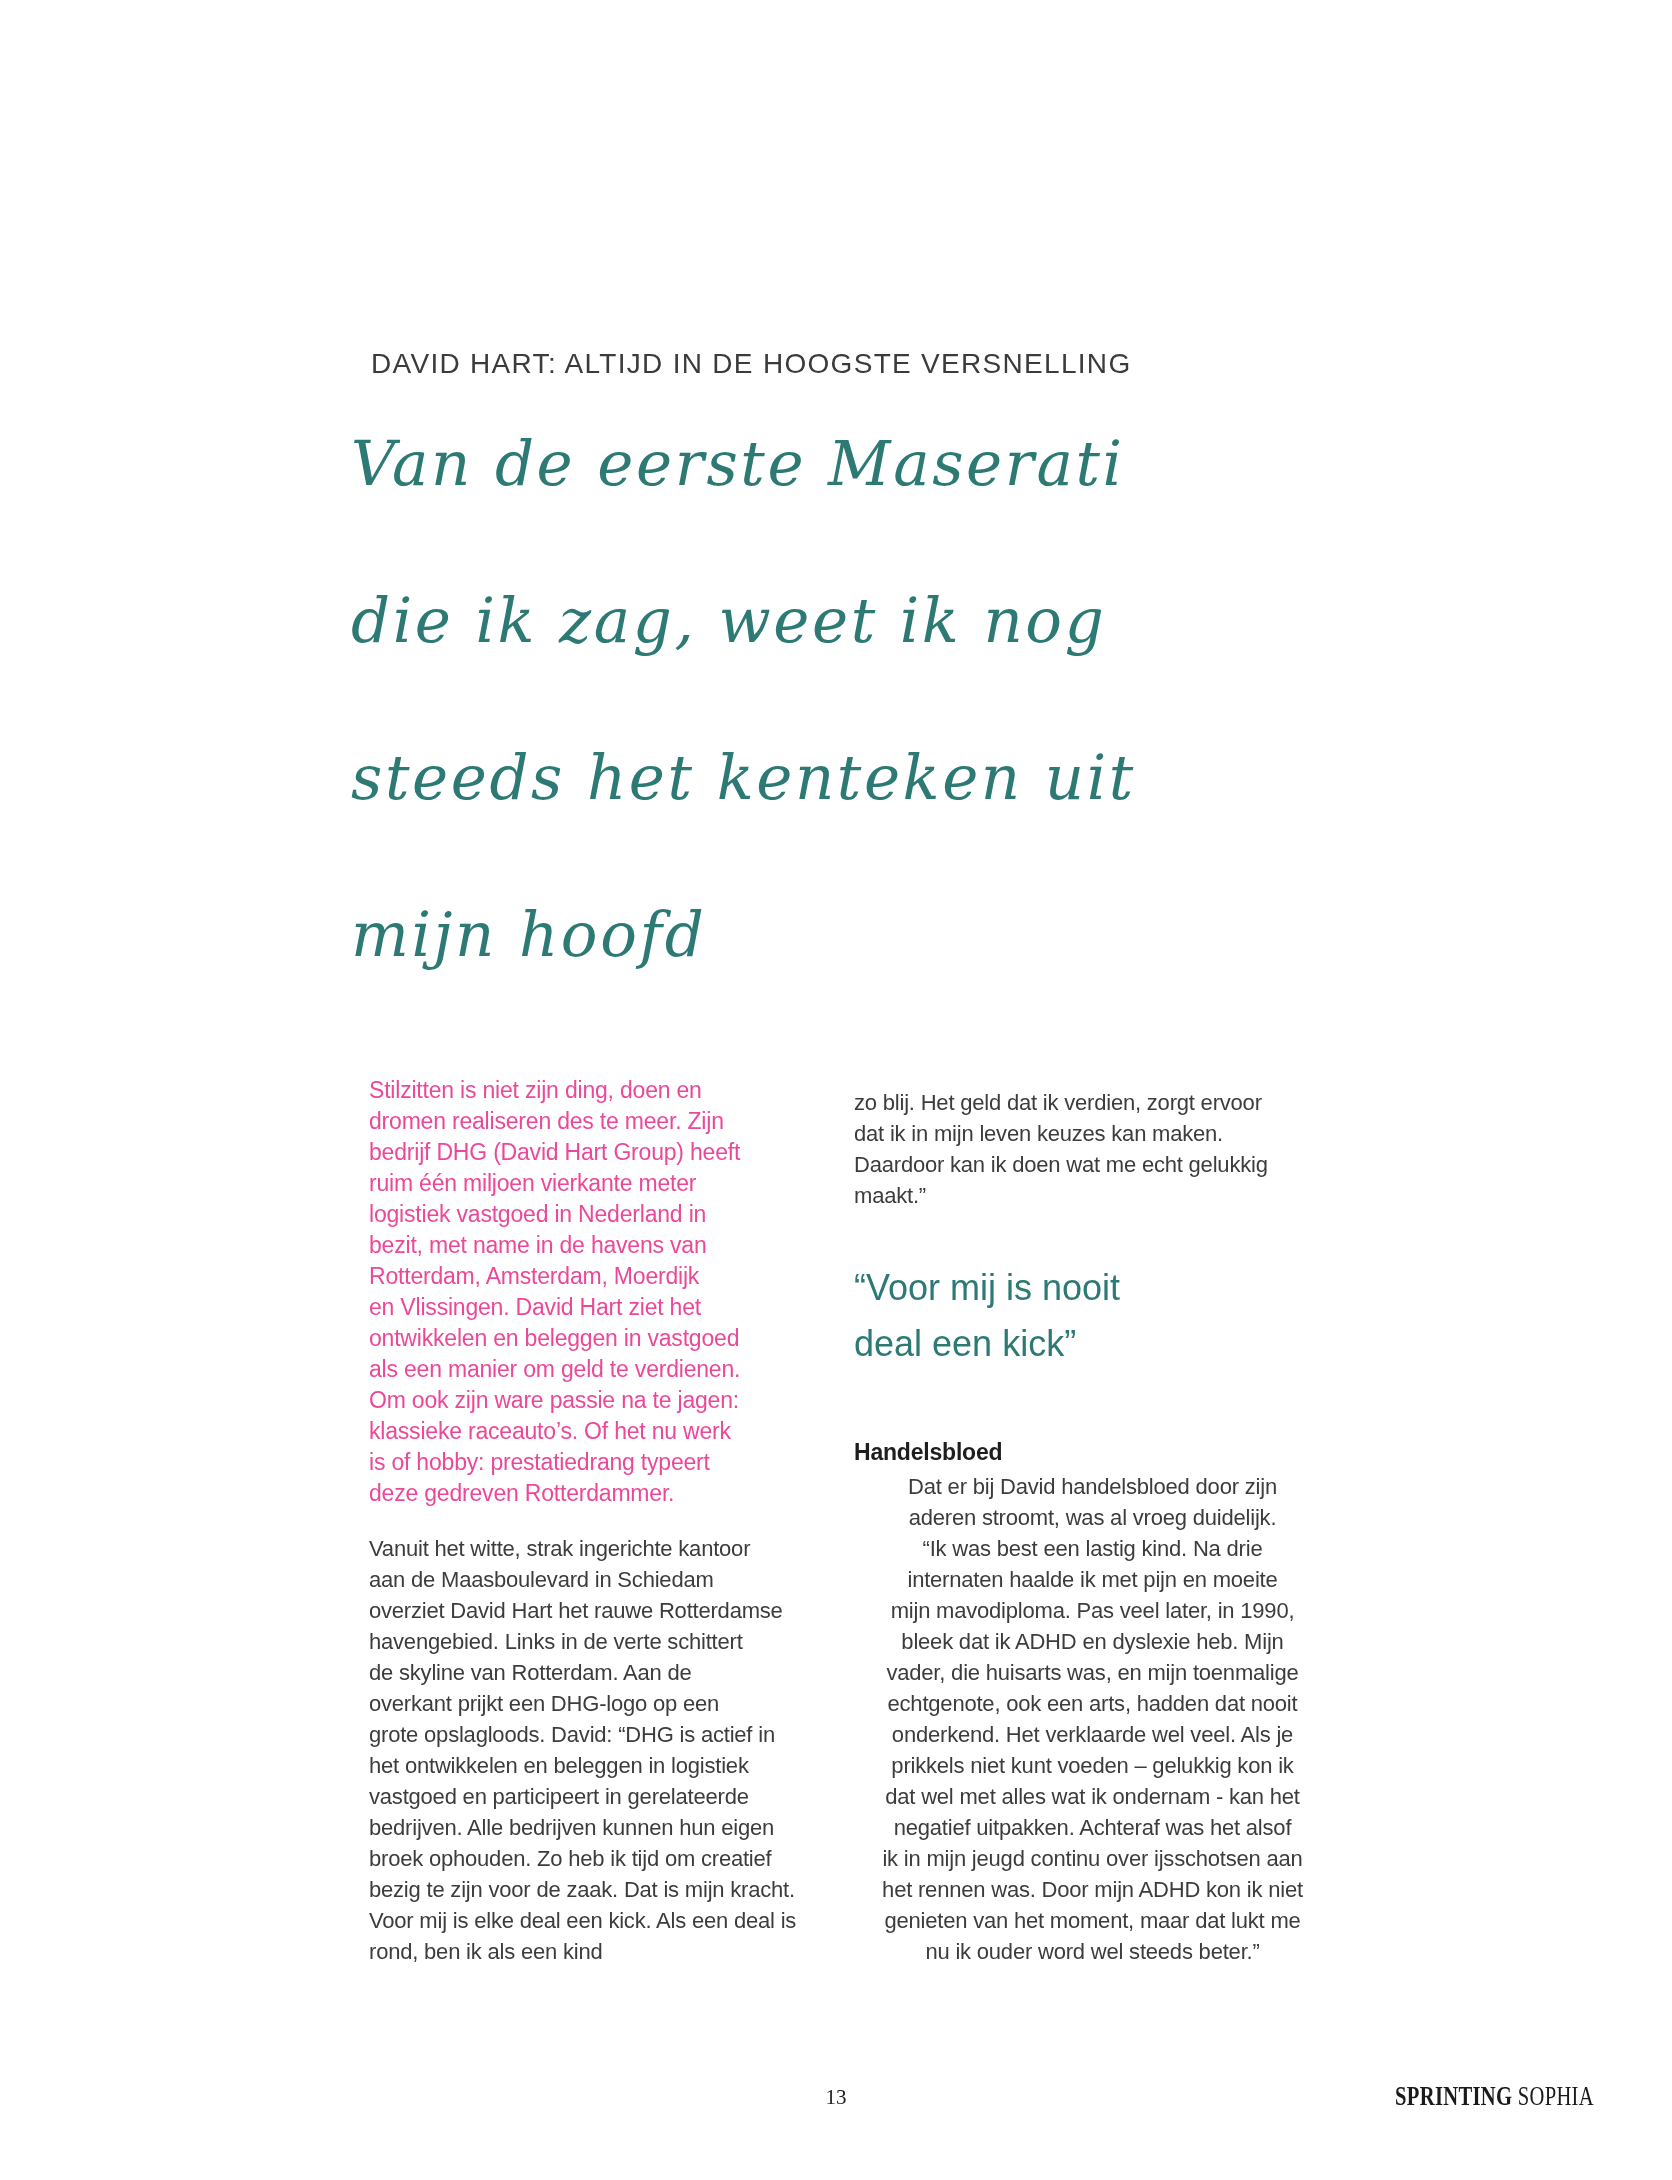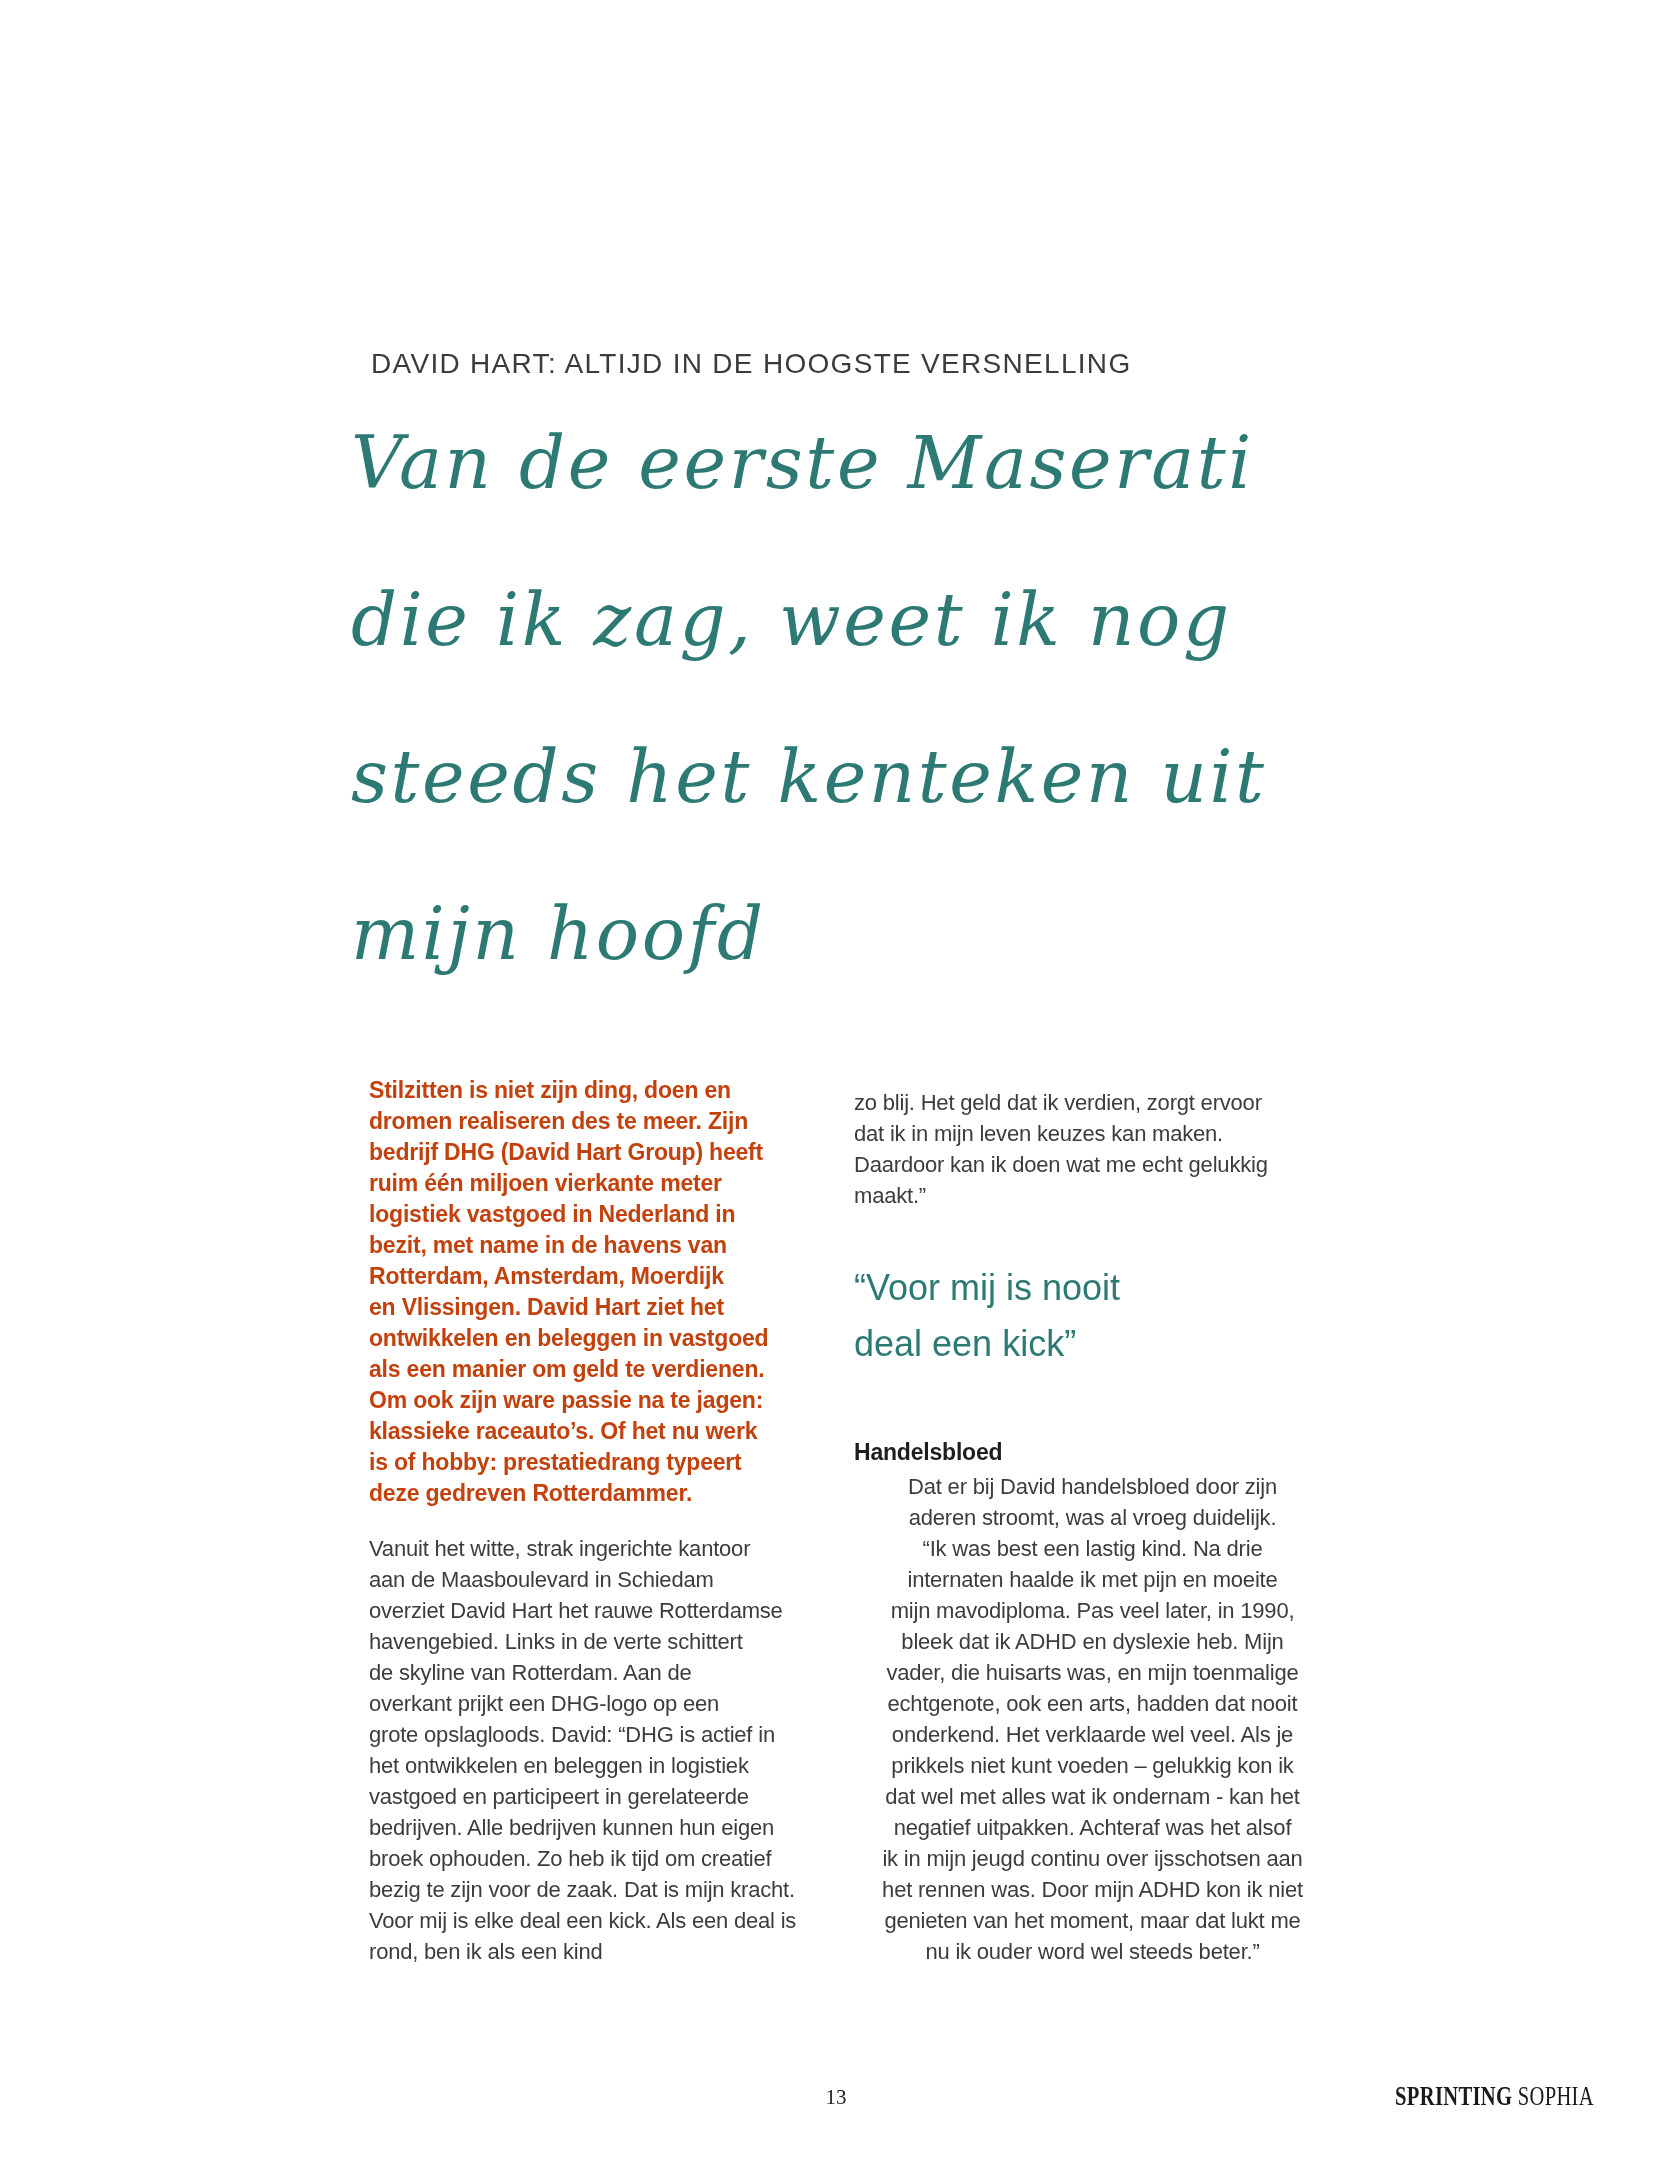--- a/index.html
+++ b/index.html
@@ -20,41 +20,41 @@
     color:#3b3b3b;
     white-space:nowrap;
   }
   .headline{
     position:absolute;
     left:351px; top:385px;
     width:1210px;
     font-family:"DejaVu Serif", serif;
     font-style:italic;
     font-weight:400;
-    font-size:72px;
+    font-size:61px;
     line-height:157px;
     letter-spacing:2.6px;
     color:#2d7a74;
     white-space:pre-line;
   }
   .col{
     position:absolute;
     top:1075px;
     width:477px;
     font-size:22px;
     line-height:31px;
     letter-spacing:-0.2px;
     color:#3c3c3c;
   }
   .col-left{ left:369px; }
   .col-right{ left:854px; }
   .intro-bold{
     font-size:23px;
-    font-weight:700;
-    color:#c2410c;
+    font-weight:400;
+    color:#ec4899;
     white-space:pre-line;
   }
   .body-para{
     margin-top:24px;
     white-space:pre-line;
   }
   .body-para.first{ margin-top:12px; }
   .pull-quote{
     margin-top:49px;
     font-size:36px;

